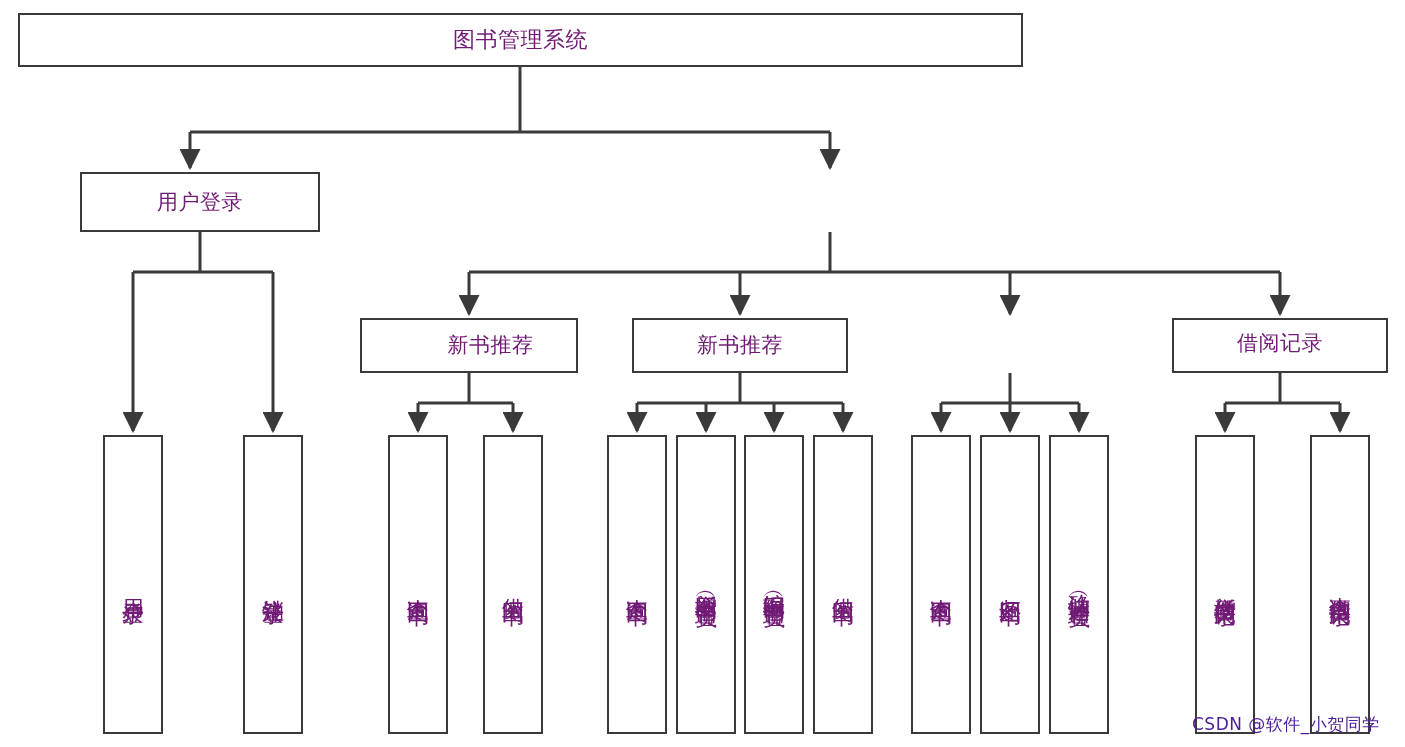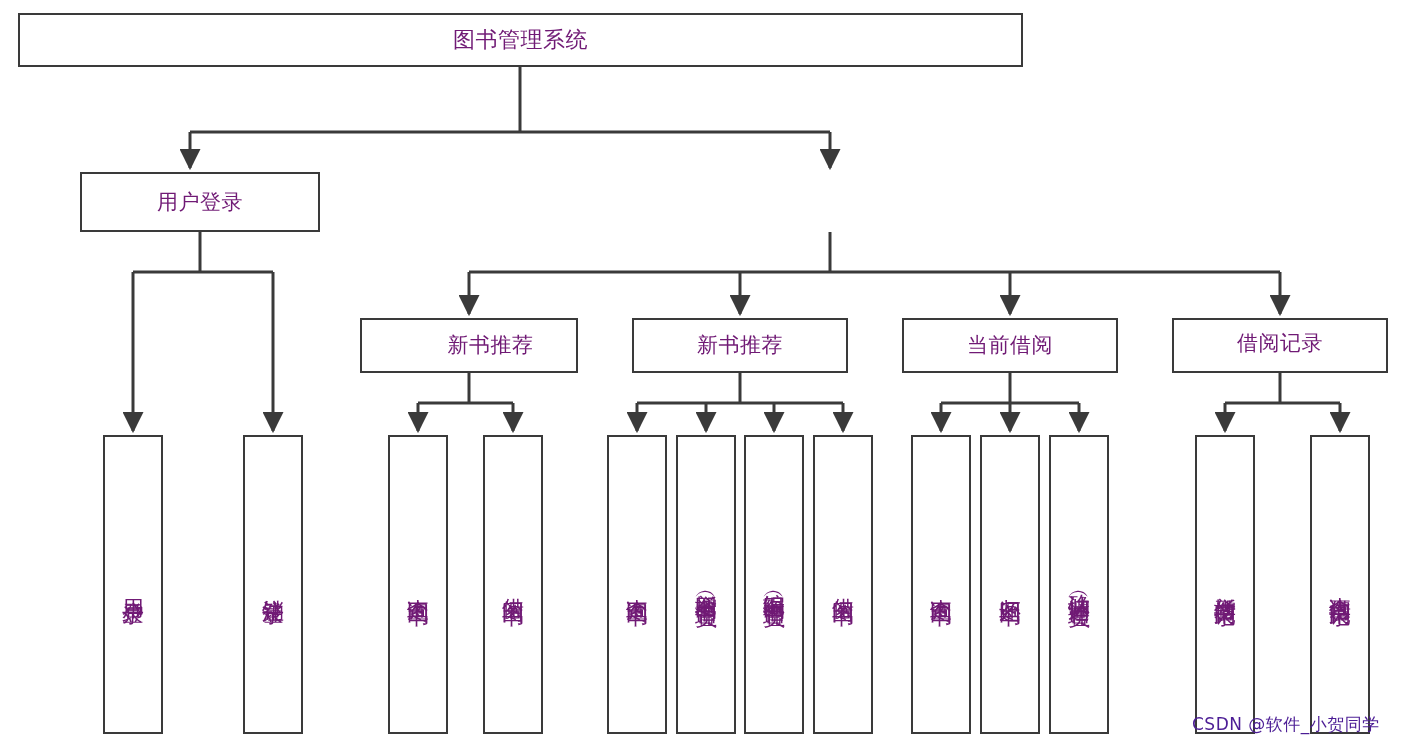--- a/index.html
+++ b/index.html
@@ -150,23 +150,20 @@
   <div class="node horiz" style="left:80px; top:172px; width:240px; height:60px;">
     <span class="node-label">用户登录</span>
   </div>
 
   <div class="node horiz" style="left:360px; top:318px; width:218px; height:55px;padding-left:43px;">
     <span class="node-label">新书推荐</span>
   </div>
   <div class="node horiz" style="left:632px; top:318px; width:216px; height:55px;">
     <span class="node-label">新书推荐</span>
   </div>
-  <div class="node horiz" style="left:902px; top:318px; width:216px; height:55px;">
-    <span class="node-label">当前借阅</span>
-  </div>
   <div class="node horiz" style="left:1172px; top:318px; width:216px; height:55px;font-family:Liberation Mono, monospace;">
     <span class="node-label">借阅记录</span>
   </div>
 
   <div class="node vert" style="left:103px; top:435px; width:60px; height:299px;">
     <span class="node-label">用户登录</span>
   </div>
   <div class="node vert" style="left:243px; top:435px; width:60px; height:299px;">
     <span class="node-label">注销登录</span>
   </div>

